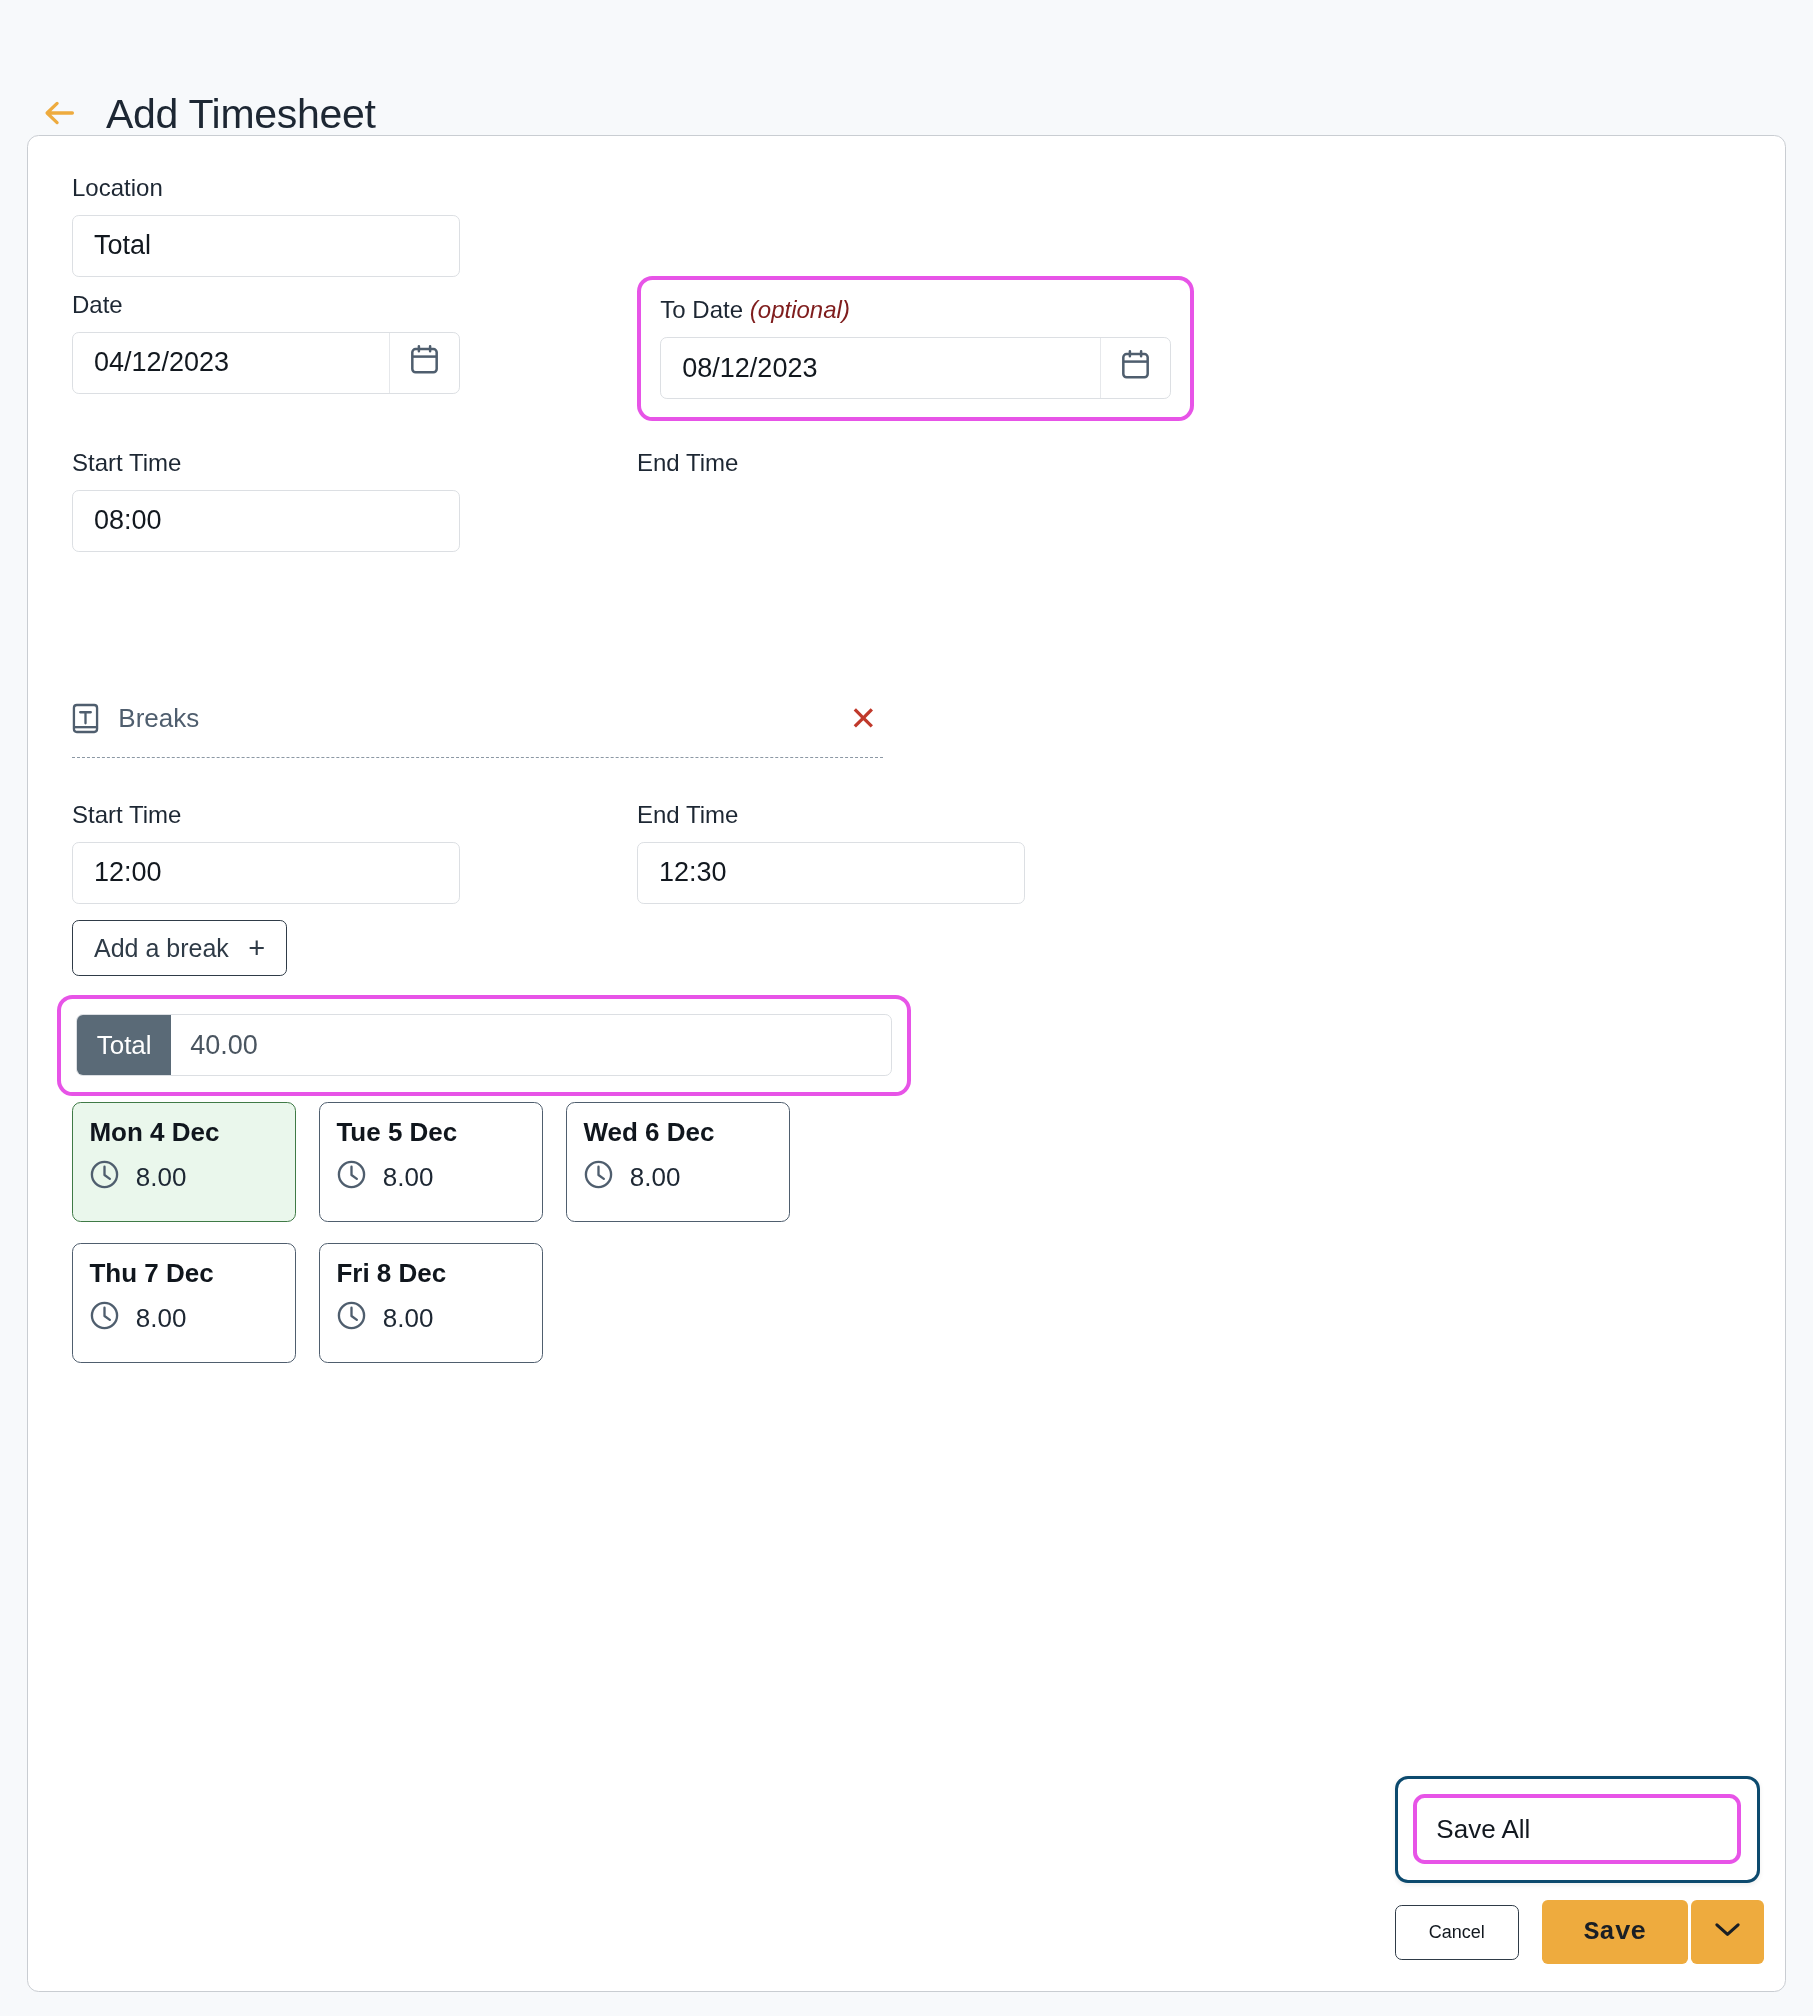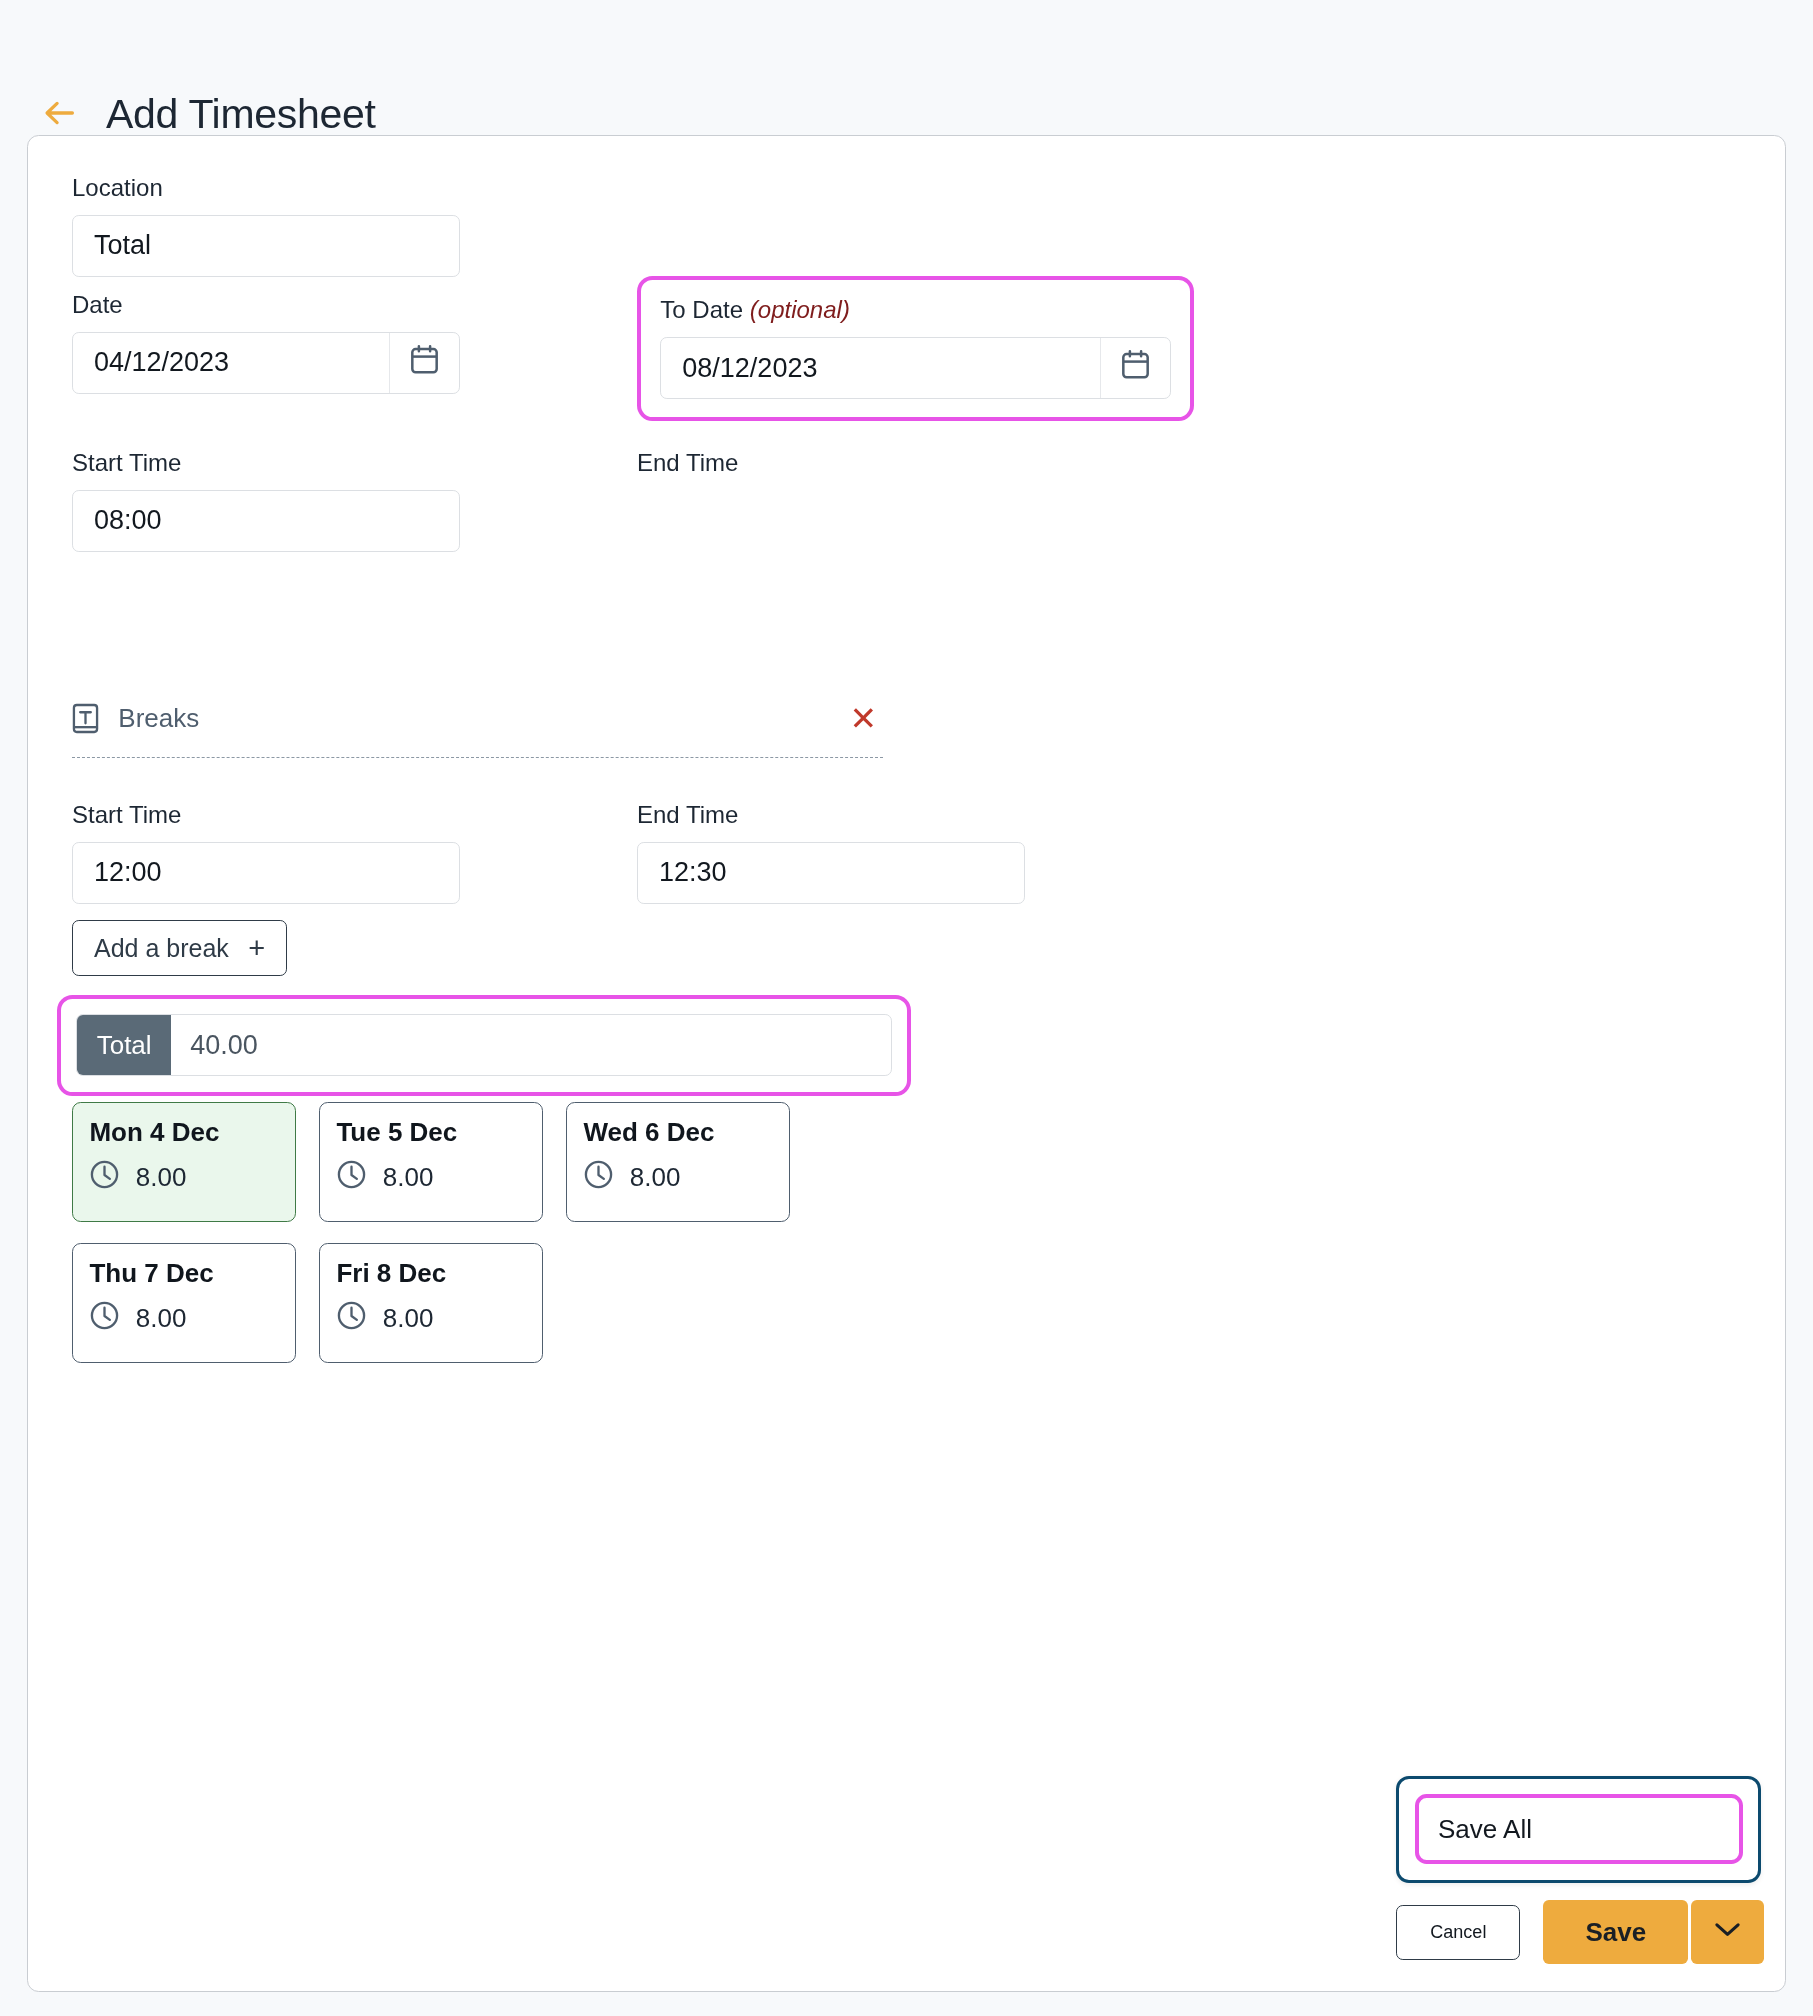--- a/index.html
+++ b/index.html
@@ -266,20 +266,21 @@
     background: #fff;
     font-size: 18px;
     color: #12181f;
     display: flex; align-items: center;
     cursor: pointer;
   }
   .split {
     display: flex;
     align-items: flex-end;
     gap: 2.9px;
+    font-family: Liberation Mono, monospace;
   }
   .btn-save {
     height: 64px;
     padding: 0 42px;
     background: #eeab3e;
     border: none;
     border-radius: 5.8px;
     font-size: 26px;
     font-weight: bold;
     color: #1a1f25;

